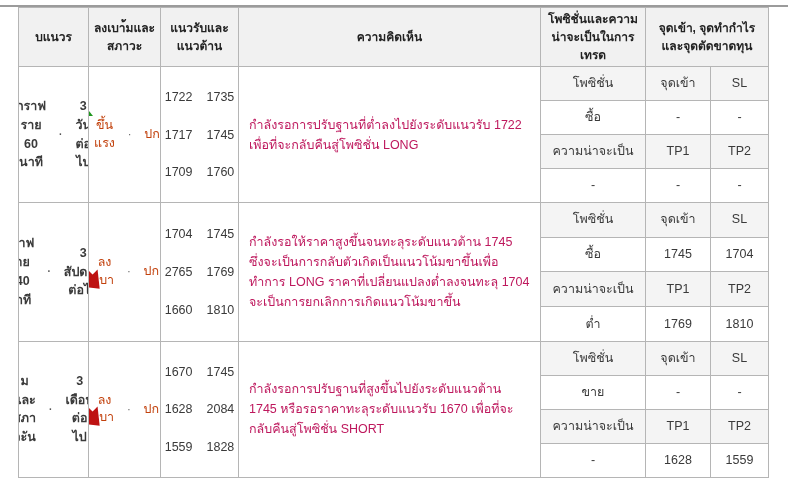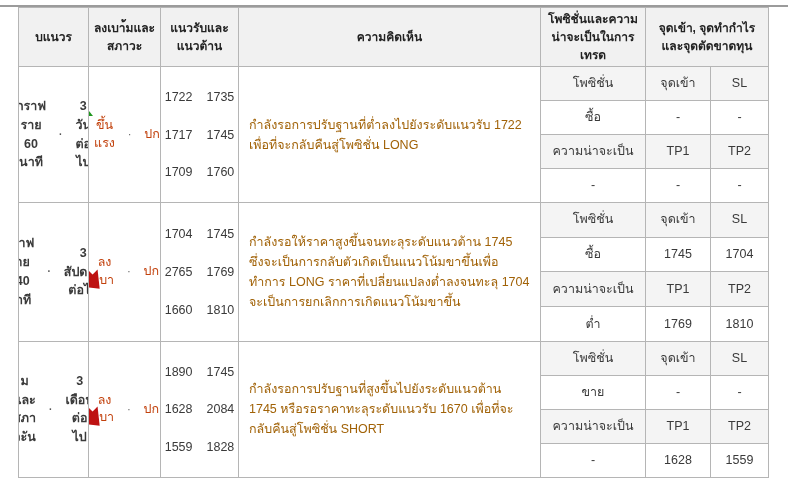--- a/index.html
+++ b/index.html
@@ -32,21 +32,21 @@
   .arrow.diag{width:24px;height:50px;transform:rotate(135deg);margin:13px auto 15px;}
   .a-head{position:absolute;top:0;left:50%;transform:translateX(-50%);width:0;height:0;
     border-left:12px solid transparent;border-right:12px solid transparent;
     border-bottom:15px solid var(--c,#333);}
   .a-shaft{position:absolute;top:14px;left:50%;transform:translateX(-50%);width:10px;
     height:calc(100% - 14px);background:var(--c,#333);}
   
   .levels{display:flex;flex-direction:column;justify-content:space-evenly;height:100%;}
   .lv{display:flex;justify-content:center;gap:14px;color:#3a3a3a;}
   
-  .comment{padding:8px 10px;text-align:left;line-height:1.6;color:#a16207;}
+  .comment{padding:8px 10px;text-align:left;line-height:1.6;color:#be185d;}
   .c-pos{color:#3a3a3a;line-height:1.5;padding:2px 3px;}
 </style>
 </head>
 <body>
 
 <div class="top-rule"></div>
 
 <table class="analysis">
   <colgroup>
     <col style="width:70px">
@@ -200,21 +200,21 @@
               <span class="a-shaft"></span>
           </div>
           <div class="trend-label">ลงเบา</div>
           <div class="sep">·</div>
           <div class="trend-label">ปกติ</div>
         </div>
       </td>
       <td rowspan="4">
         <div class="levels">
           <div class="lv">
-            <span>1890</span>
+            <span>1670</span>
               <span>1745</span>
           </div>
           <div class="lv">
             <span>1628</span>
               <span>2084</span>
           </div>
           <div class="lv">
             <span>1559</span>
               <span>1828</span>
           </div>

